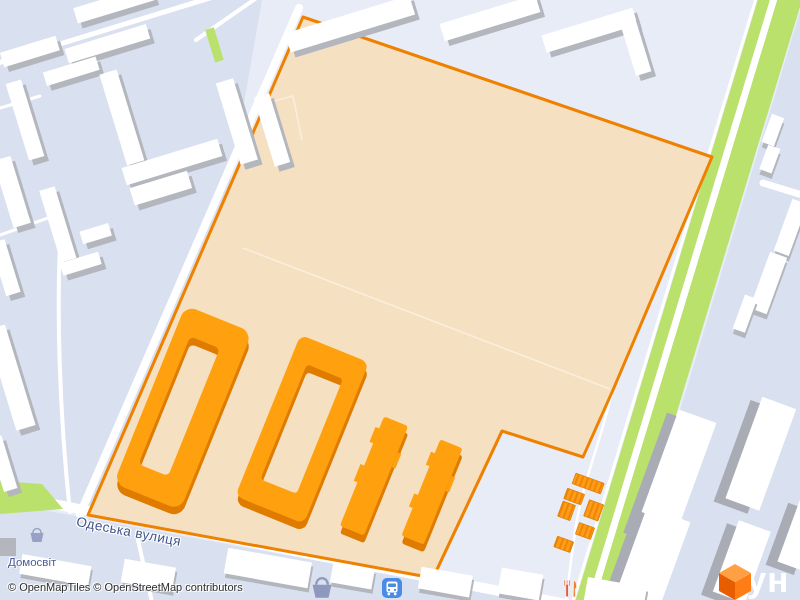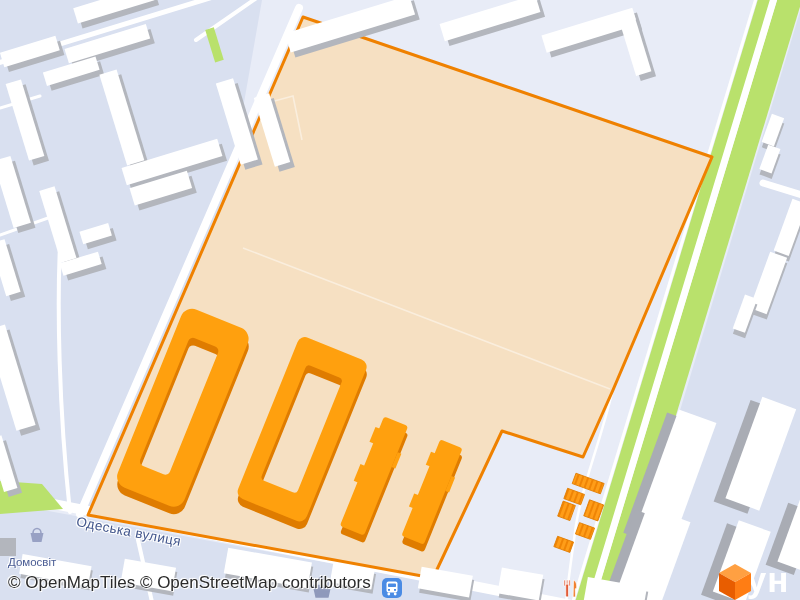--- a/index.html
+++ b/index.html
@@ -26,21 +26,21 @@
     left:78px;top:514px;transform:rotate(11deg);transform-origin:left top;
     font-size:13.5px;letter-spacing:.4px;color:var(--c-label-blue);
     text-shadow:0 0 2px #fff,0 0 2px #fff,1px 1px 0 #fff,-1px -1px 0 #fff,1px -1px 0 #fff,-1px 1px 0 #fff;
   }
   #poi-label{
     left:8px;top:556px;width:60px;text-align:left;
     font-size:11.5px;color:var(--c-poi-blue);
     text-shadow:0 0 2px #fff,1px 1px 0 #fff,-1px -1px 0 #fff;
   }
   #attribution{
-    left:8px;bottom:7px;font-size:17px;color:var(--c-attribution);
+    left:8px;bottom:7px;font-size:11px;color:var(--c-attribution);
     text-shadow:0 0 2px #fff,0 0 3px #fff,1px 1px 0 #fff,-1px -1px 0 #fff;
   }
   #logo{position:absolute;left:718px;top:562px;display:flex;align-items:center;}
   #logo-text{
     margin-left:6px;font-size:35px;font-weight:bold;color:#ffffff;
     letter-spacing:1px;line-height:36px;
   }
 </style>
 </head>
 <body>

